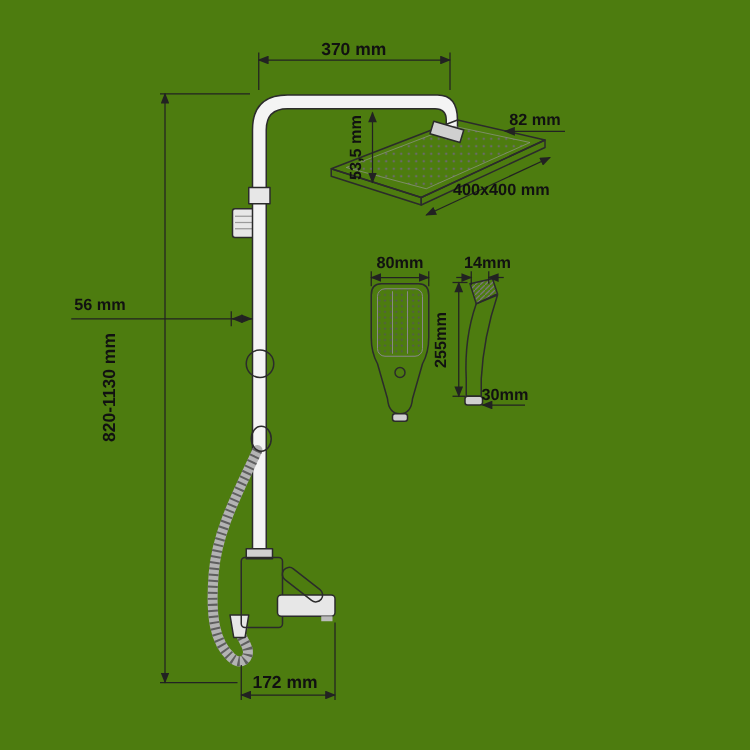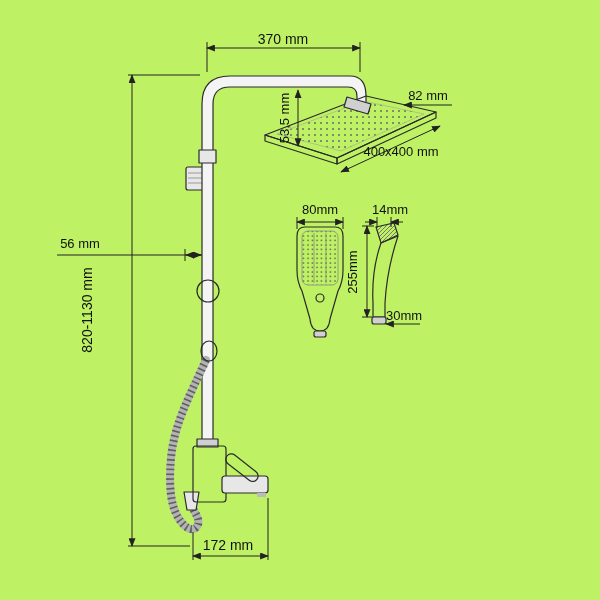--- a/index.html
+++ b/index.html
@@ -1,19 +1,20 @@
 <!DOCTYPE html>
 <html><head>
 <meta charset="utf-8">
 <style>
   html, body { margin: 0; padding: 0; background: #ffffff; }
   .canvas {
-    width: 600px; height: 600px; background: #bef264;
+    width: 600px; height: 600px; background: #4d7c0f;
     position: relative; overflow: hidden;
     font-family: "Liberation Sans", sans-serif;
+    font-weight: bold;
   }
   svg { display: block; }
   .ln   { stroke: #2b2b2b; stroke-width: 1.2; fill: none; stroke-linejoin: round; }
   .fill-pipe  { fill: #f4f4f4; }
   .fill-metal { fill: #e7e7e7; }
   .fill-dark  { fill: #d0d0d0; }
   .dim  { stroke: #222222; stroke-width: 1; fill: none; }
   .dt   {
     font-family: "Liberation Sans", sans-serif;
     font-size: 13px; fill: #111111;

